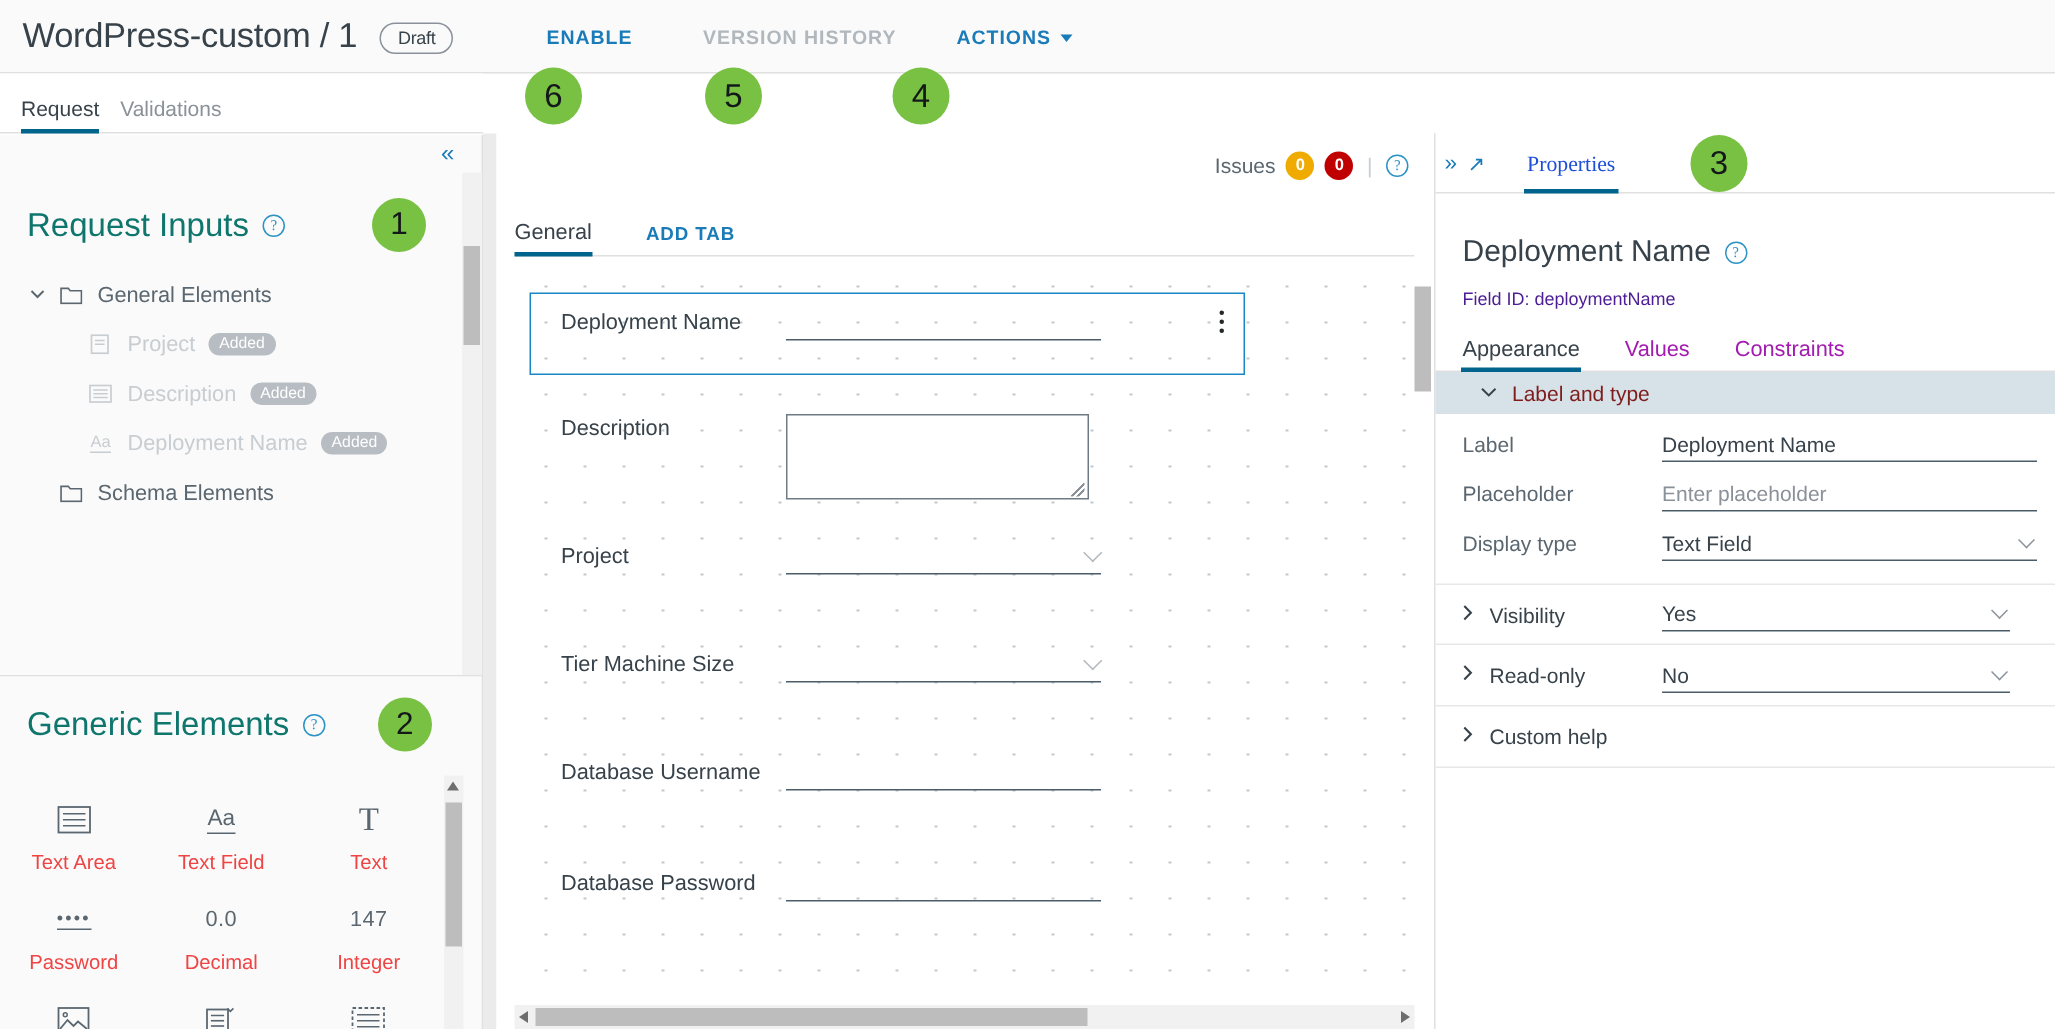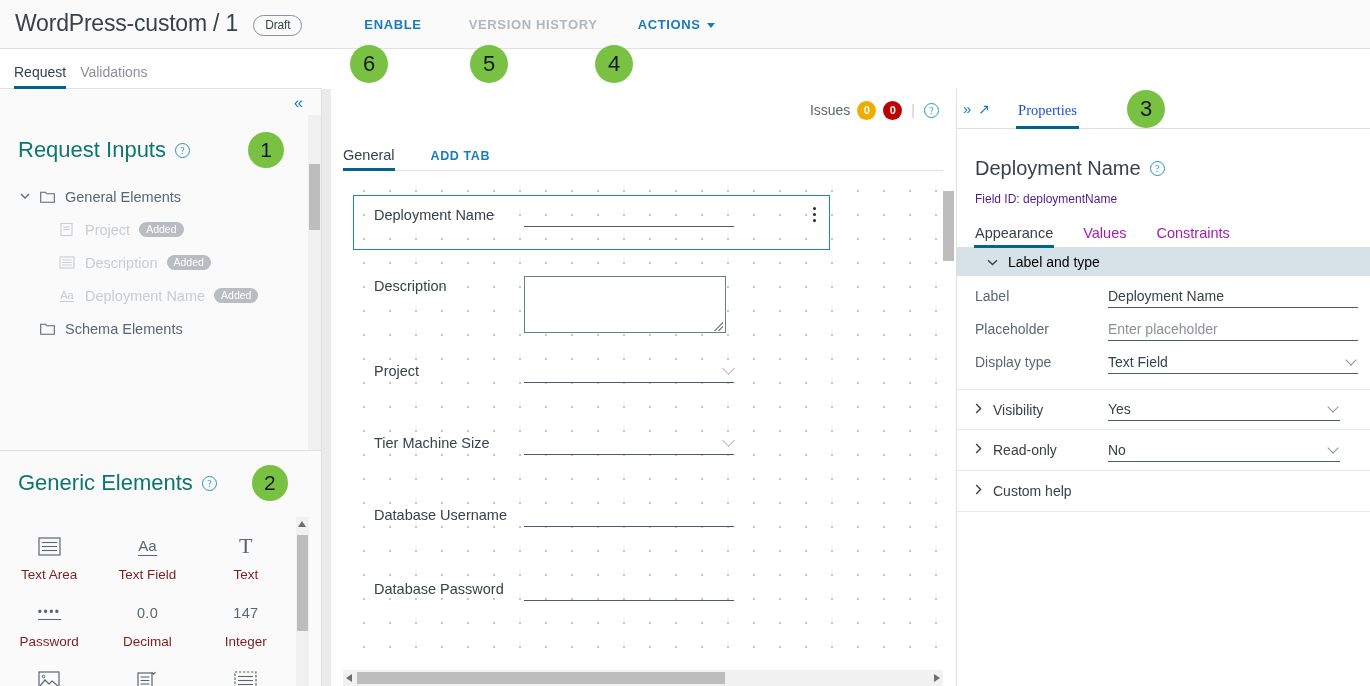--- a/index.html
+++ b/index.html
@@ -122,21 +122,21 @@
   }
   .palette-grid {
     display: grid; grid-template-columns: repeat(3, 1fr); row-gap: 8px;
     padding: 8px 0 0 0;
   }
   .pal-item {
     display: flex; flex-direction: column; align-items: center; cursor: grab;
     padding: 6px 0 2px; user-select: none;
   }
   .pal-ico { height: 30px; display: flex; align-items: center; justify-content: center; color: #5b6770; }
-  .pal-lbl { font-size: 13.5px; color: #7f1d1d; margin-top: 6px; }
+  .pal-lbl { font-size: 13.5px; color: #ef4444; margin-top: 6px; }
 
   
   .g-aa { font-size: 15px; color:#5b6770; border-bottom:1.4px solid #5b6770; padding-bottom:1px; }
   .g-t  { font-size: 22px; color:#5b6770; font-weight: 300; line-height: 20px; font-family:"Liberation Serif",serif;}
   .g-dots { letter-spacing: 1.5px; font-size: 12px; color:#5b6770; border-bottom:1.6px solid #5b6770; line-height:10px; padding-bottom:2px;}
   .g-num { font-size: 14.5px; color:#5b6770; letter-spacing:0.3px;}
 
   
   .vscroll {
     position: absolute; width: 13px; background: #f1f1f1;
@@ -252,21 +252,21 @@
     border-bottom: 1px solid #e0e0e0; height: 29px;
   }
   .subtab { font-size: 14.5px; color: #a21caf; margin-right: 30px; padding-bottom: 6px;
             position: relative; cursor: pointer; }
   .subtab.active { color: #37424a; }
   .subtab.active:after {
     content: ""; position: absolute; left: -1px; right: -1px; bottom: -1px; height: 3px; background: #00648d;
   }
   .sect-head {
     height: 28px; background: #d7e1e8; display: flex; align-items: center;
-    padding-left: 30px; font-size: 14px; color: #000000; cursor: pointer;
+    padding-left: 30px; font-size: 14px; color: #7f1d1d; cursor: pointer;
   }
   .sect-head .cv { margin-right: 10px; font-size: 11px; color: #37424a; }
   .prop-row {
     display: flex; align-items: center; height: 26px; padding-left: 18px; margin-top: 7px;
   }
   .prop-lbl { width: 133px; font-size: 14px; color: #5b6770; }
   .prop-val {
     flex: 1; margin-right: 12px; border-bottom: 1.2px solid #4a5d68;
     font-size: 14px; color: #37424a; height: 23px; line-height: 22px; position: relative;
     cursor: text;

